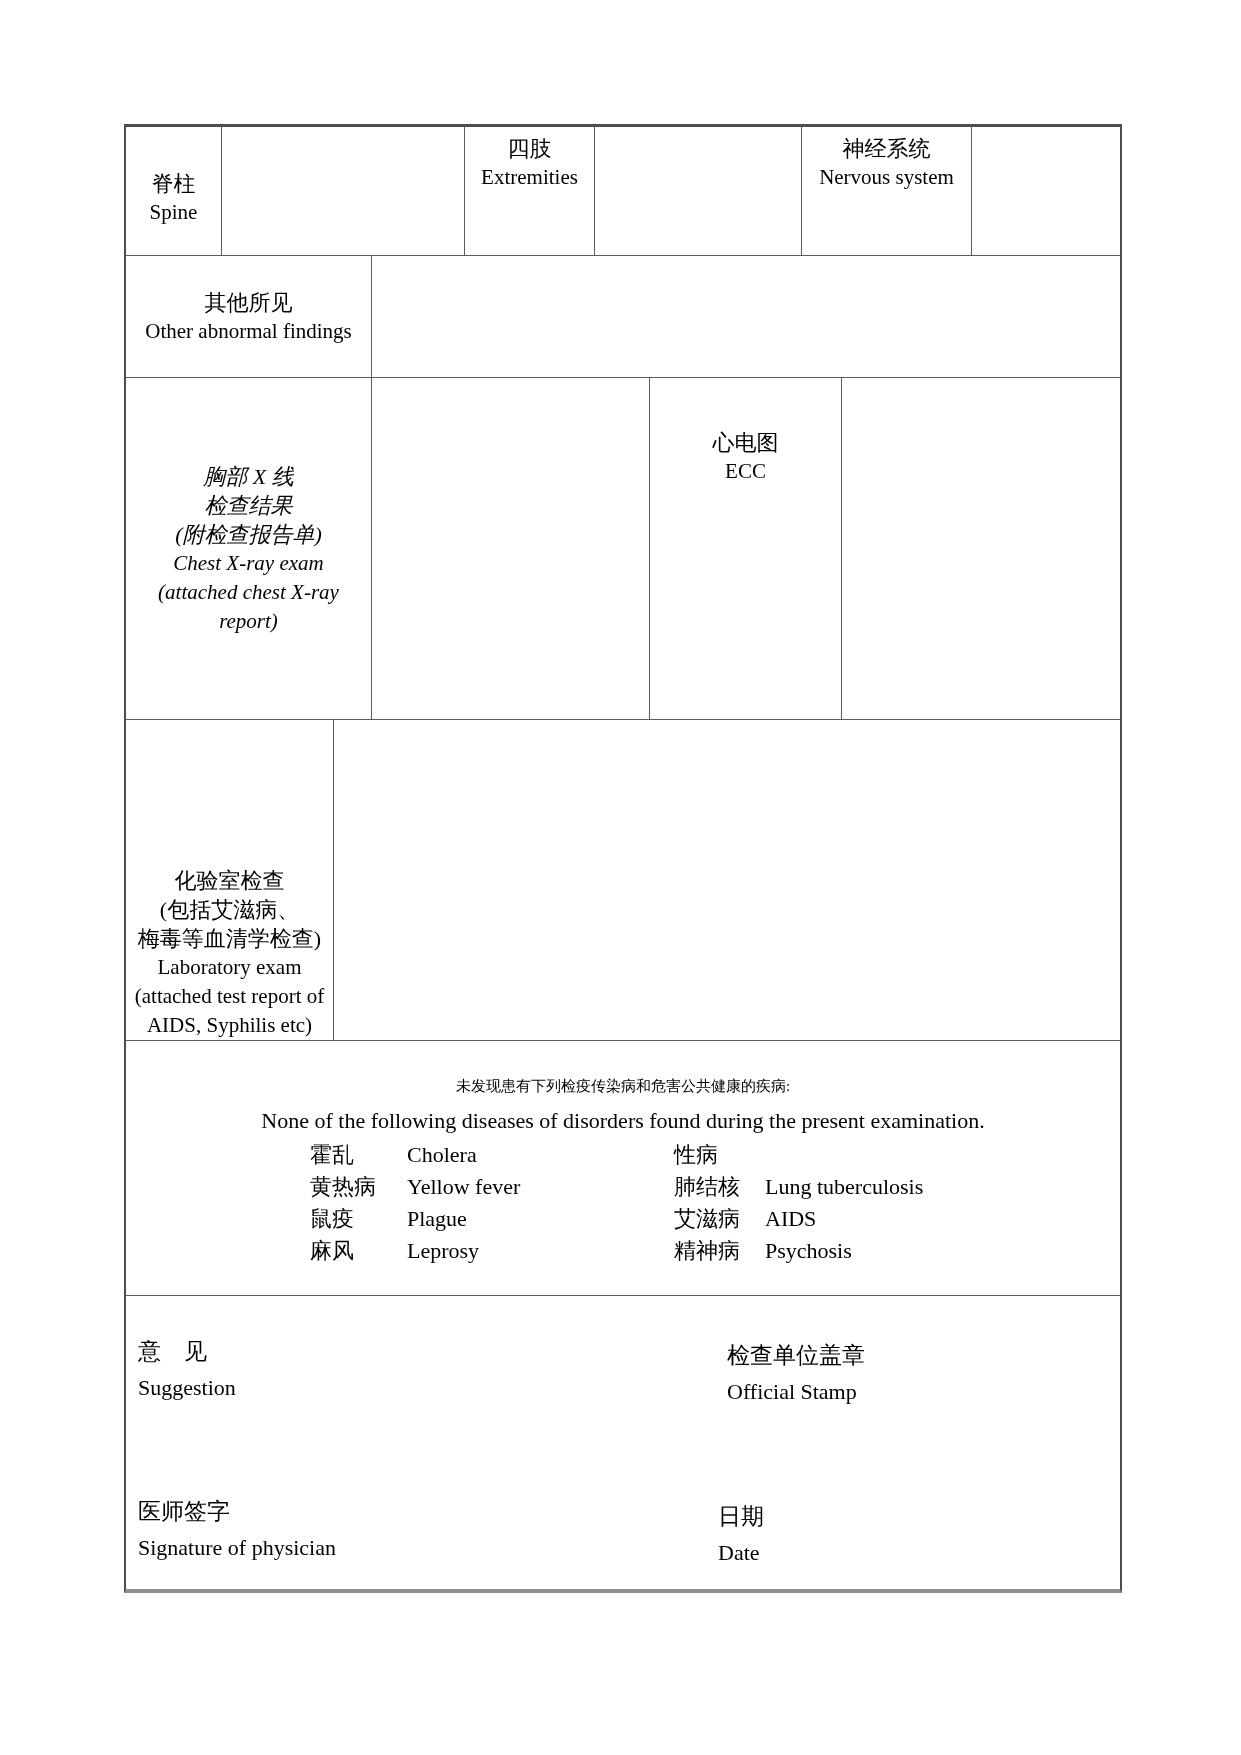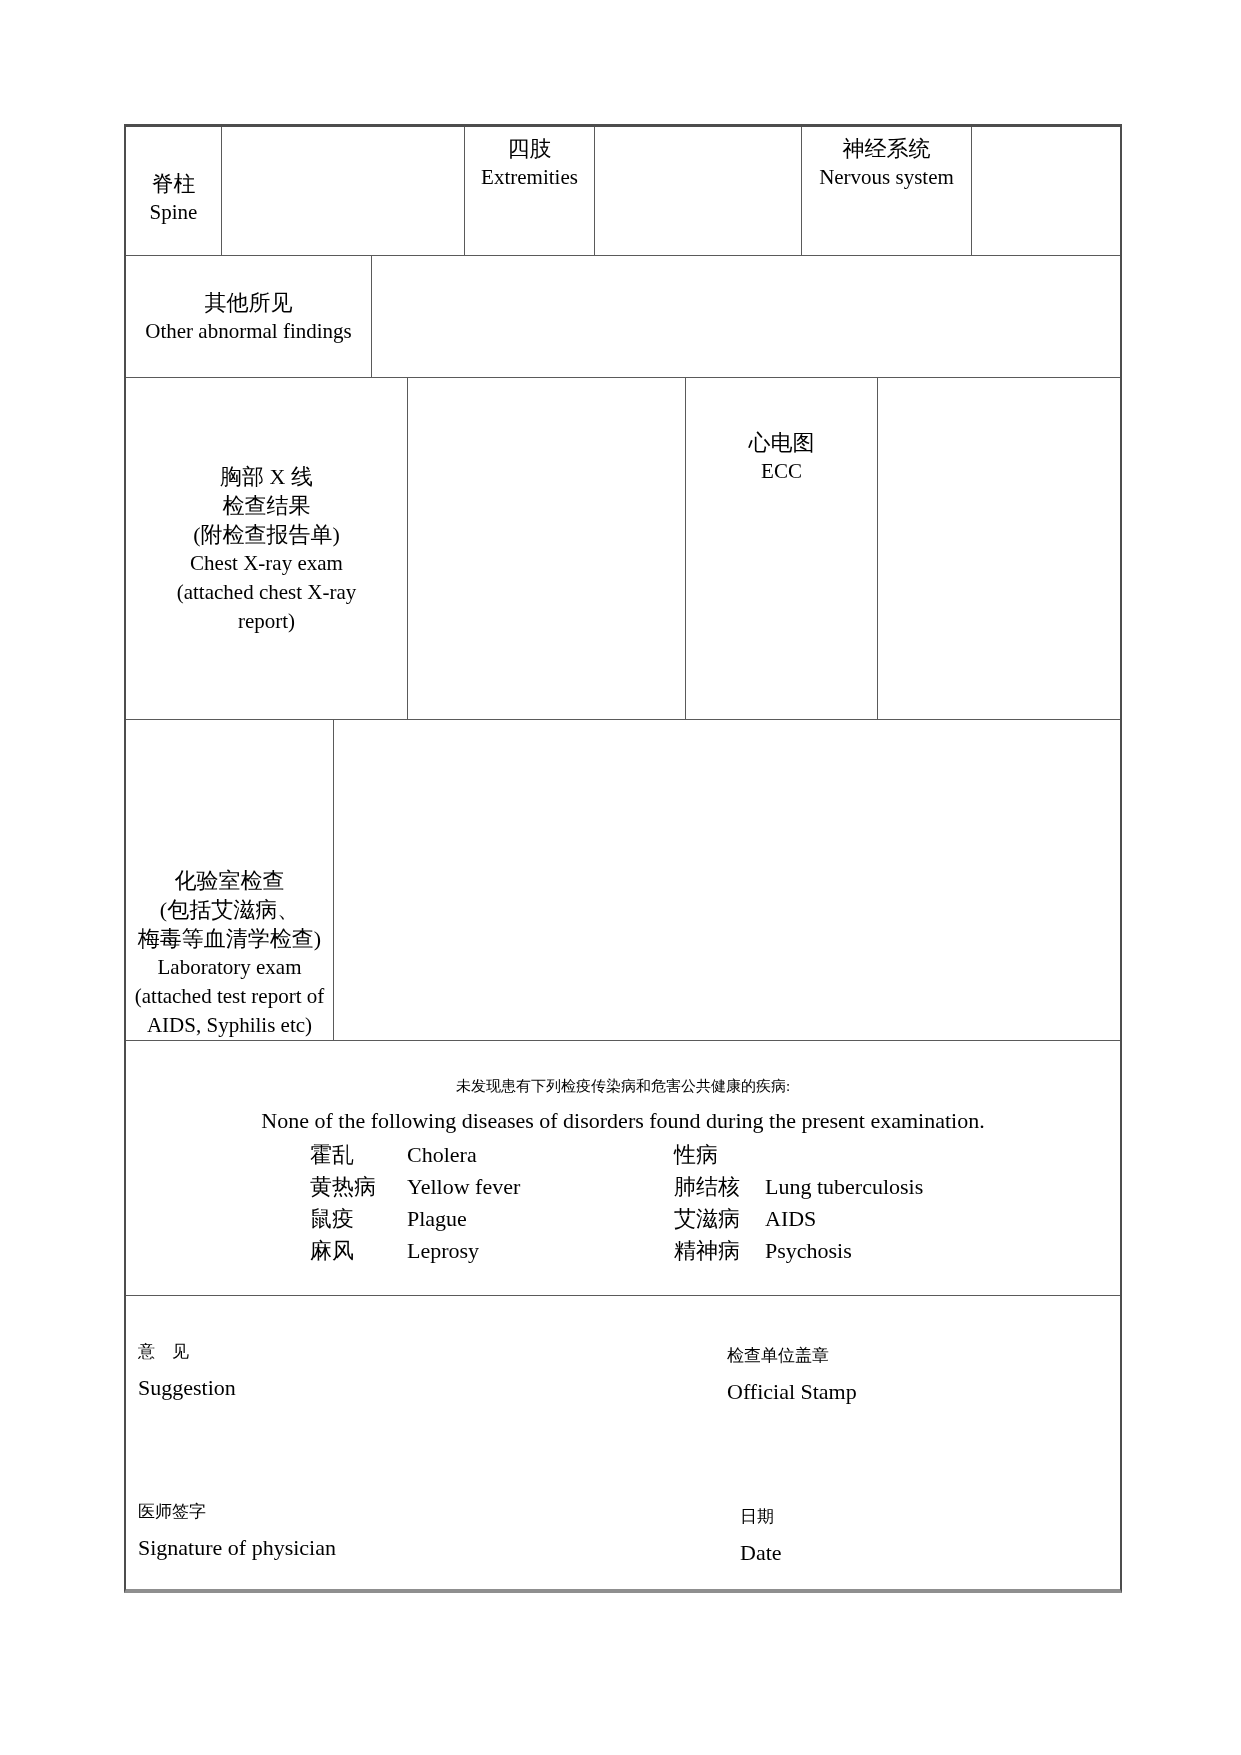--- a/index.html
+++ b/index.html
@@ -32,46 +32,46 @@
   .r1 .c3 { width:130px; align-items:center; text-align:center; padding-top:7px; }
   .r1 .c4 { width:207px; }
   .r1 .c5 { width:170px; align-items:center; text-align:left; padding-top:7px; }
   .r1 .c6 { flex:1; }
   
   .r2 { height:122px; flex:0 0 auto; }
   .r2 .c1 { width:246px; justify-content:center; align-items:center; text-align:center; }
   .r2 .c2 { flex:1; }
   
   .r3 { height:342px; flex:0 0 auto; }
-  .r3 .c1 { width:282px; justify-content:center; align-items:center; text-align:left; }
+  .r3 .c1 { width:246px; justify-content:center; align-items:center; text-align:left;font-style:italic; }
   .r3 .c2 { width:278px; }
   .r3 .c3 { width:192px; align-items:center; text-align:center; padding-top:50px; }
   .r3 .c4 { flex:1; }
   
   .r4 { height:321px; flex:0 0 auto; }
   .r4 .c1 { width:208px; justify-content:flex-end; align-items:center; text-align:center; }
   .r4 .c2 { flex:1; }
   
   .r5 { height:255px; flex:0 0 auto; display:block; padding-top:28px; }
   .r5 .title-cn { text-align:center; font-size:15px; line-height:34px; }
   .r5 .title-en { text-align:center; font-size:22px; line-height:36px; }
   .dline { display:flex; font-size:22px; line-height:32px; }
   .d-cn1 { margin-left:184px; width:97px; }
   .d-en1 { width:267px; }
   .d-cn2 { width:91px; }
   .d-en2 { flex:1; }
   
   .r6 { flex:1; display:block; position:relative; }
   .fblock { position:absolute; }
-  .fblock .cn { font-size:17px; line-height:35px; }
+  .fblock .cn { font-size:23px; line-height:35px; }
   .fblock .en { font-size:22px; line-height:37px; }
   .b-suggestion { left:12px;  top:38px; }
   .b-stamp      { left:601px; top:42px; }
   .b-sign       { left:12px;  top:198px; }
-  .b-date       { left:614px; top:203px; }
+  .b-date       { left:592px; top:203px; }
 </style>
 </head>
 <body>
 
 <div class="page">
   <div class="tbl">
 
     <div class="row r1">
       <div class="cell c1">
         <div class="cn">脊柱</div>

